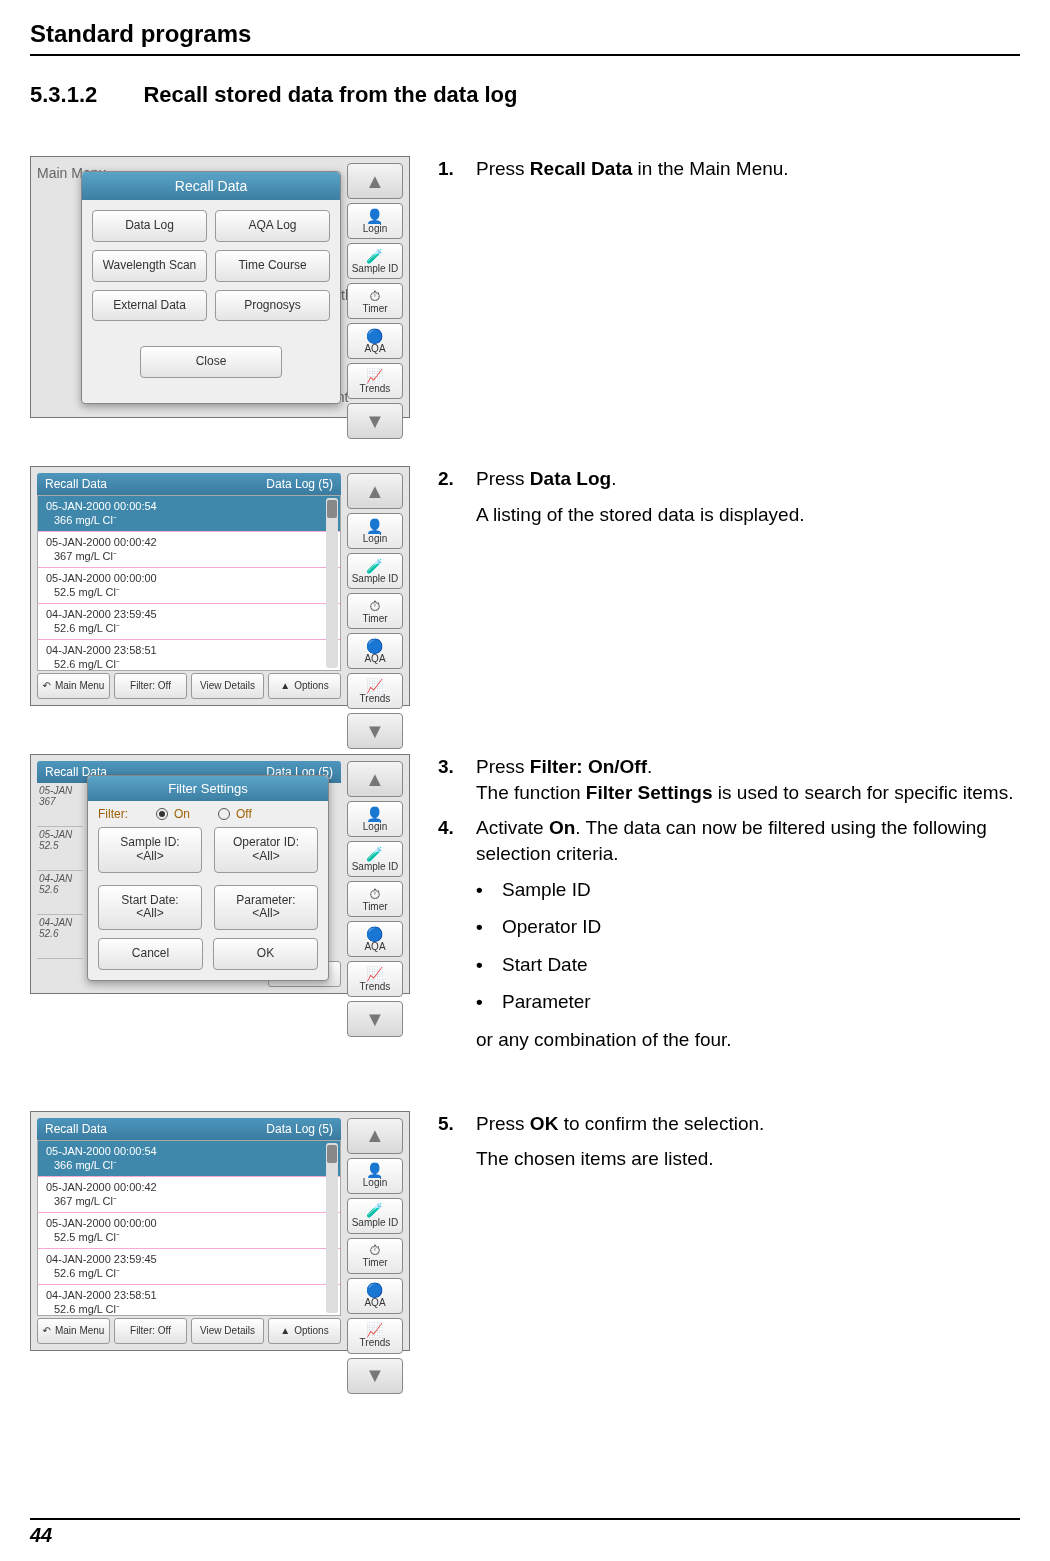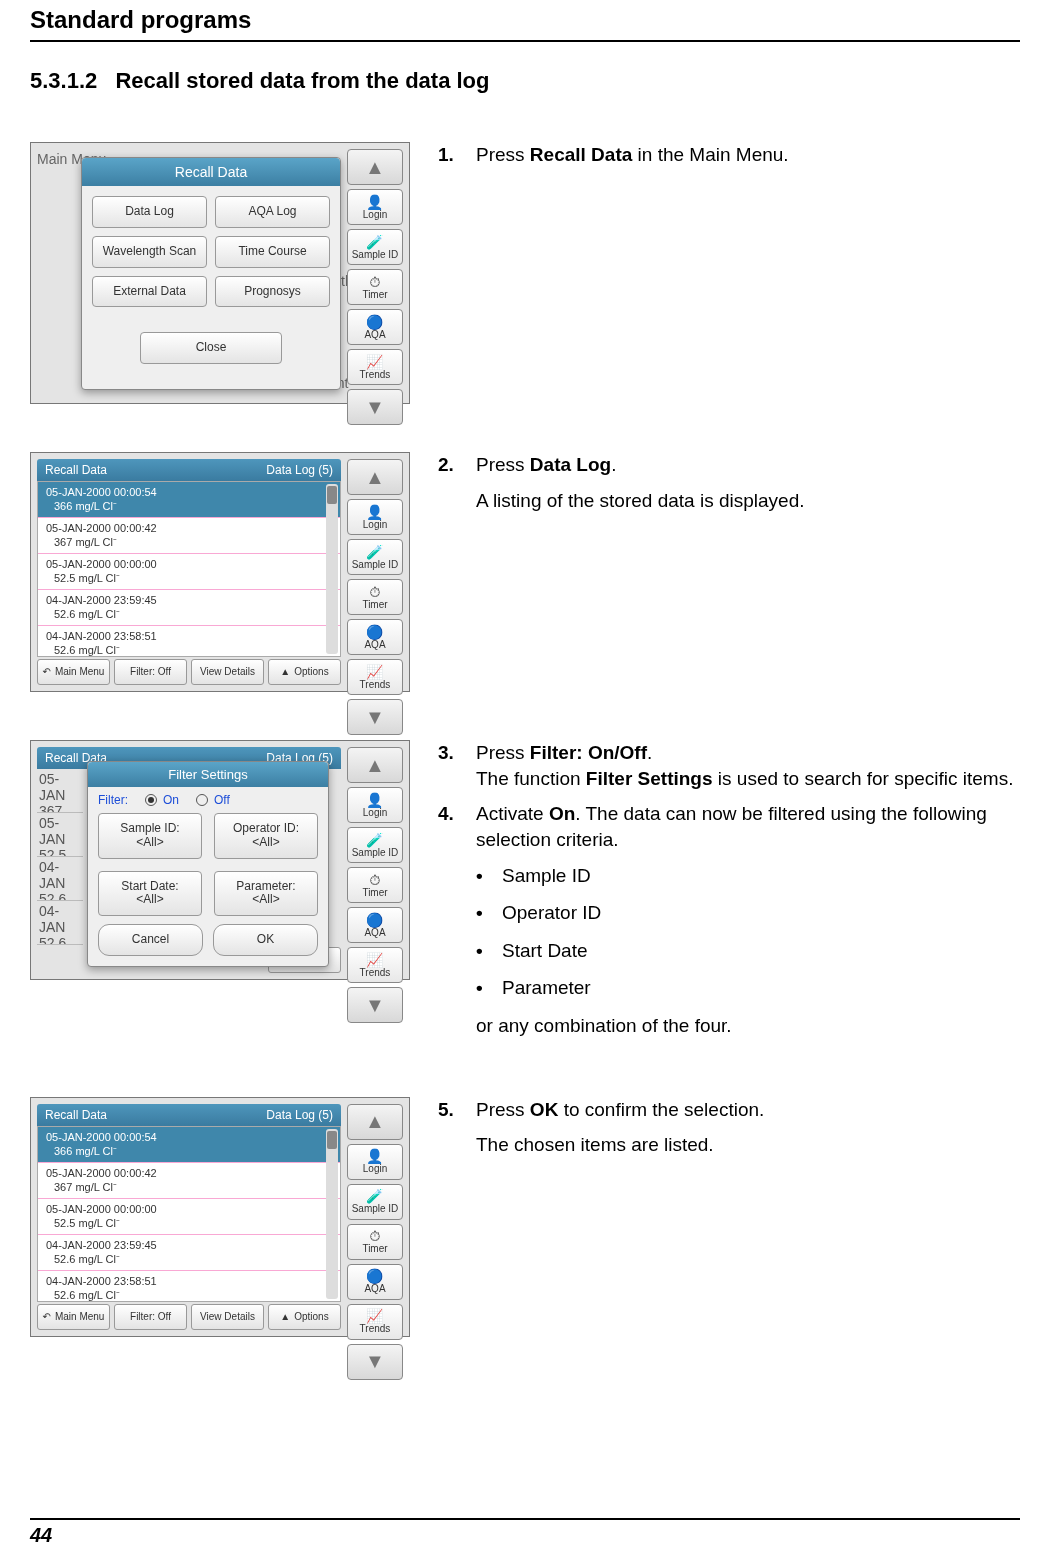--- a/index.html
+++ b/index.html
@@ -1,21 +1,21 @@
 <!DOCTYPE html>
 <html><head>
 <meta charset="utf-8">
 <style>
   * { box-sizing: border-box; margin: 0; padding: 0; }
   html, body { width: 1050px; height: 1561px; background: #fff; font-family: Arial, Helvetica, sans-serif; color: #000; }
   .page { padding: 0 30px 0 30px; position: relative; height: 100%; }
-  .running-head { font-size: 24px; font-weight: bold; padding-top: 6px; }
+  .running-head { font-size: 24px; font-weight: bold; padding-top: 20px; }
   .head-rule { border: none; border-top: 2px solid #000; margin-top: 6px; }
   .section-title { font-size: 22px; font-weight: bold; margin-top: 26px; }
-  .section-title .num { margin-right: 12px; }
+  .section-title .num { margin-right: 40px; }
   .step-block { display: flex; align-items: flex-start; margin-top: 48px; gap: 28px; }
   .mock { width: 380px; flex: 0 0 380px; }
   .desc { flex: 1; font-size: 19px; line-height: 1.35; }
   .desc ol { list-style: none; }
   .desc li.numitem { display: flex; gap: 14px; margin-bottom: 10px; }
   .desc li.numitem .n { font-weight: bold; min-width: 24px; }
   .desc li.numitem .t { flex: 1; }
   .desc p.sub { margin-left: 38px; margin-bottom: 10px; }
   .desc ul.bullets { list-style: none; margin-left: 38px; }
   .desc ul.bullets li { position: relative; padding-left: 26px; margin-bottom: 12px; }
@@ -47,30 +47,30 @@
   .row.sel { background: #3f87ab; color: #fff; }
   .row .l1 { font-size: 11px; }
   .row .l2 { font-size: 11px; padding-left: 8px; }
   .bottombar { position: absolute; left: 6px; right: 68px; bottom: 6px; height: 26px; display: flex; gap: 4px; }
   .bbtn { flex: 1; border: 1px solid #999; border-radius: 3px; background: linear-gradient(#fff,#e4e4e4); font-size: 10px; color: #333; display: flex; flex-direction: column; align-items: center; justify-content: center; line-height: 1.05; }
   .bbtn.iconleft { flex-direction: row; gap: 4px; }
 
   
   .dev3 { height: 240px; }
   .leftstrip { position: absolute; left: 6px; top: 28px; bottom: 34px; width: 46px; display: flex; flex-direction: column; }
-  .leftstrip .cell { flex: 1; border-bottom: 1px solid #bbb; font-size: 14px; color: #555; padding: 2px 2px; overflow: hidden; }
+  .leftstrip .cell { flex: 1; border-bottom: 1px solid #bbb; font-size: 10px; color: #555; padding: 2px 2px; overflow: hidden; font-style: italic; }
   .panel3 { position: absolute; left: 56px; top: 20px; width: 242px; background: #efefef; border: 1px solid #888; border-radius: 4px; box-shadow: 0 3px 8px rgba(0,0,0,.35); }
   .panel3 .ph { background: linear-gradient(#5aa4c8,#3c7fa3); color: #fff; text-align: center; font-size: 13px; padding: 5px 0; border-radius: 4px 4px 0 0; }
-  .panel3 .rowline { display: flex; align-items: flex-start; padding: 6px 10px; font-size: 12px; color: #1d4ed8; gap: 17px; }
+  .panel3 .rowline { display: flex; align-items: flex-start; padding: 6px 10px; font-size: 12px; color: #a16207; gap: 28px; }
   .radio { display: inline-flex; align-items: center; gap: 6px; }
   .radio .dot { width: 12px; height: 12px; border: 1px solid #555; border-radius: 50%; display: inline-flex; align-items: center; justify-content: center; }
   .radio.on .dot::after { content: ""; width: 6px; height: 6px; background: #333; border-radius: 50%; }
   .panel3 .grid { display: grid; grid-template-columns: 1fr 1fr; gap: 12px; padding: 0 10px 8px; }
   .panel3 .foot { display: flex; gap: 10px; padding: 0 10px 10px; }
-  .panel3 .foot .pbtn { flex: 1; border-radius: 11px; }
+  .panel3 .foot .pbtn { flex: 1; }
 
   .footer { position: absolute; left: 30px; right: 30px; bottom: 14px; }
   .footer hr { border: none; border-top: 2px solid #000; }
   .footer .pn { font-size: 20px; font-weight: bold; margin-top: 4px; font-style: italic; }
 </style>
 </head>
 <body>
 
 <div class="page">
   <div class="running-head">Standard programs</div>

